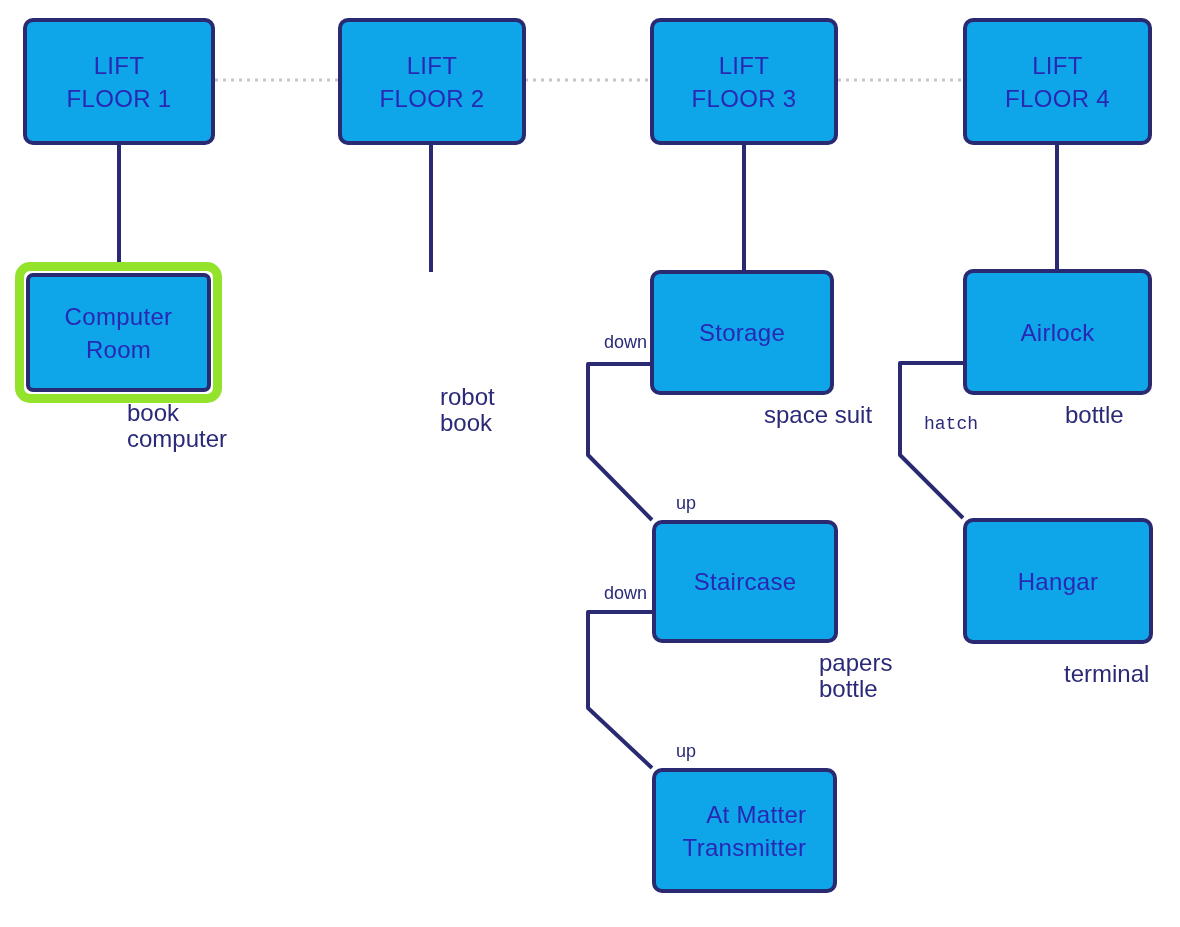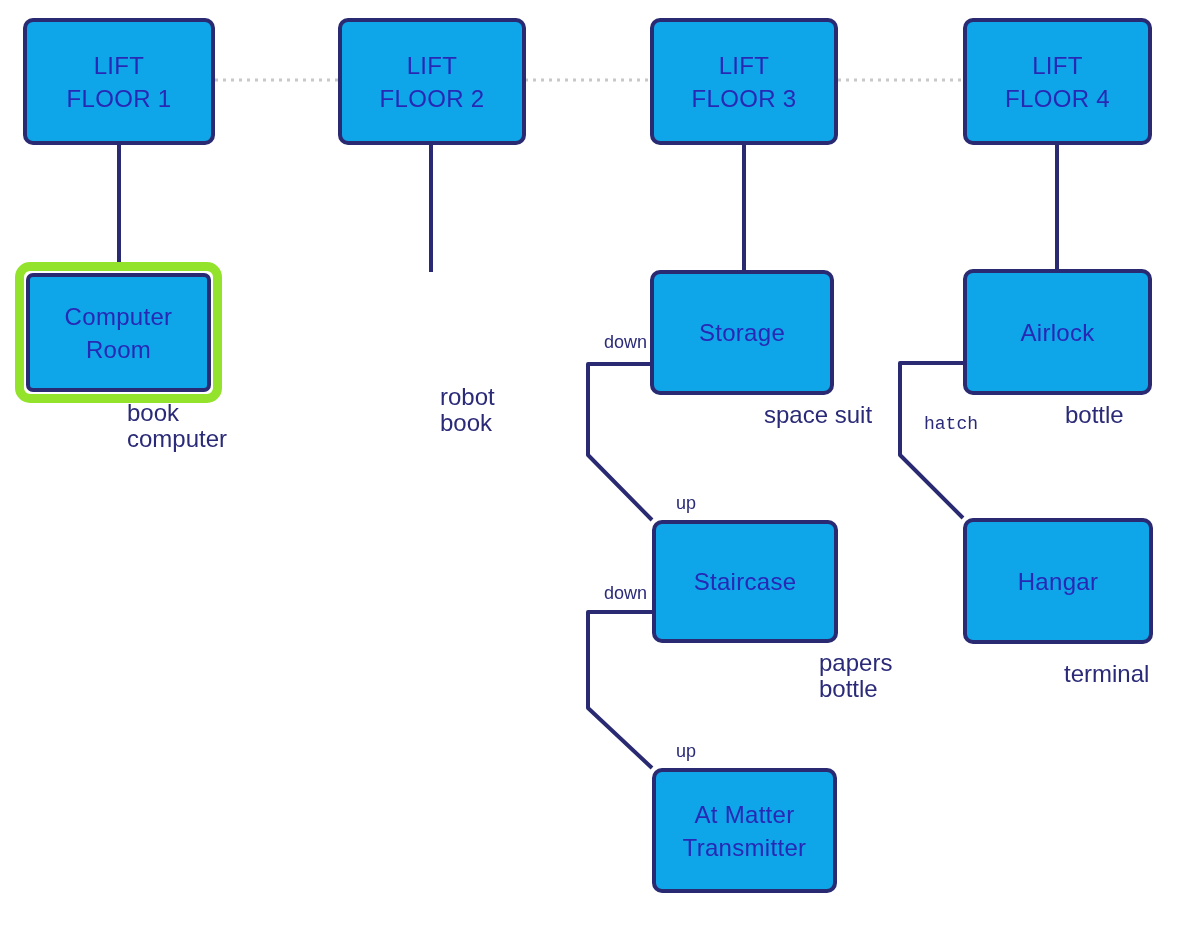--- a/index.html
+++ b/index.html
@@ -84,21 +84,21 @@
 
   <div class="highlight-wrap" style="left:15px;top:262px;width:207px;height:141px;">
     <div class="room">Computer
 Room</div>
   </div>
   <div class="room" style="left:650px;top:270px;width:184px;height:125px;">Storage</div>
   <div class="room" style="left:963px;top:269px;width:189px;height:126px;">Airlock</div>
 
   <div class="room" style="left:652px;top:520px;width:186px;height:123px;">Staircase</div>
   <div class="room" style="left:963px;top:518px;width:190px;height:126px;">Hangar</div>
-  <div class="room" style="left:652px;top:768px;width:185px;height:125px;">At Matter
+  <div class="room" style="left:652px;top:768px;width:185px;height:125px;text-align:right;">At Matter
 Transmitter</div>
 
   <div class="objects" style="left:127px;top:400px;">book
 computer</div>
   <div class="objects" style="left:440px;top:384px;">robot
 book</div>
   <div class="objects" style="left:764px;top:402px;">space suit</div>
   <div class="objects" style="left:1065px;top:402px;">bottle</div>
   <div class="objects" style="left:786px;top:650px;margin-left:33px;">papers
 bottle</div>

